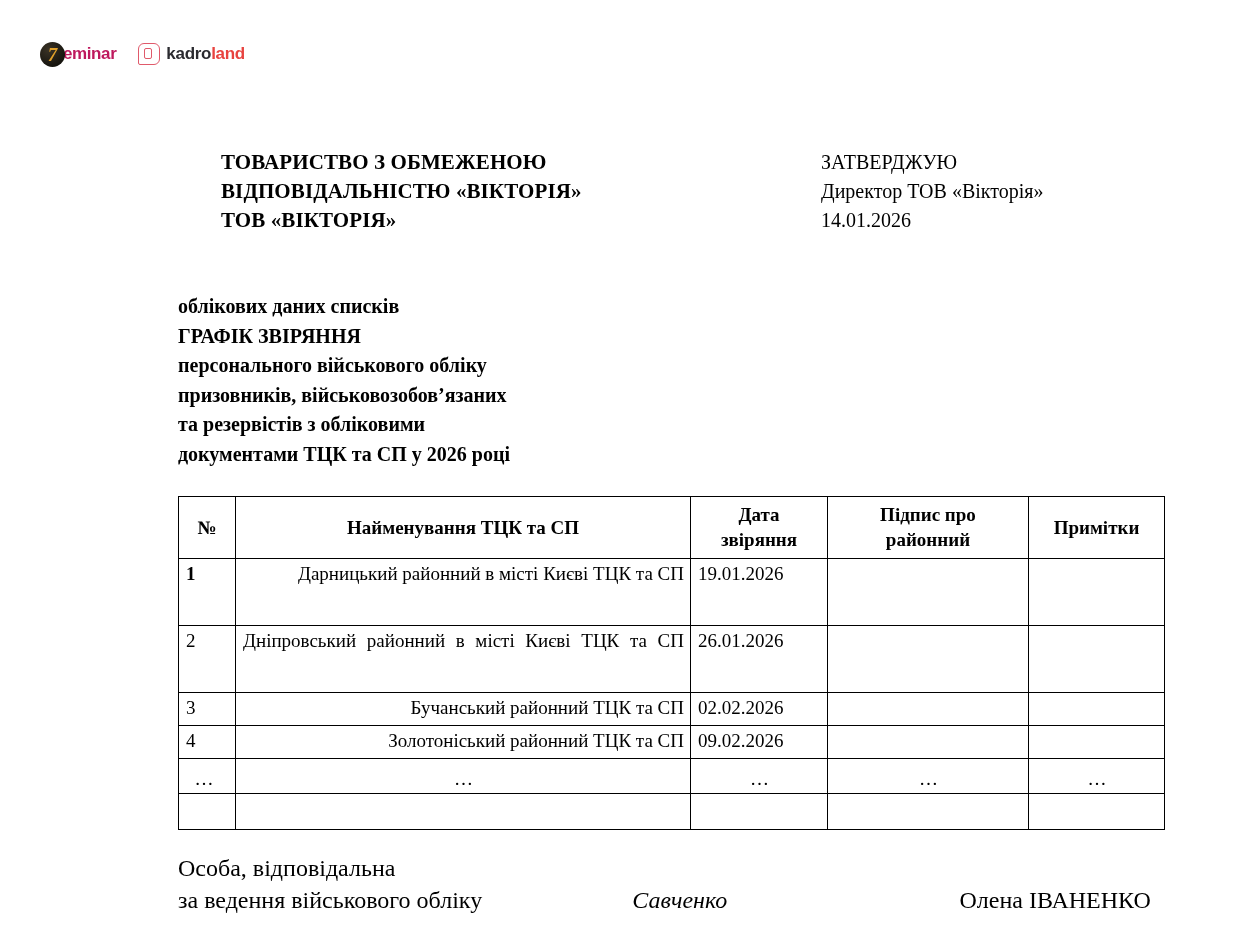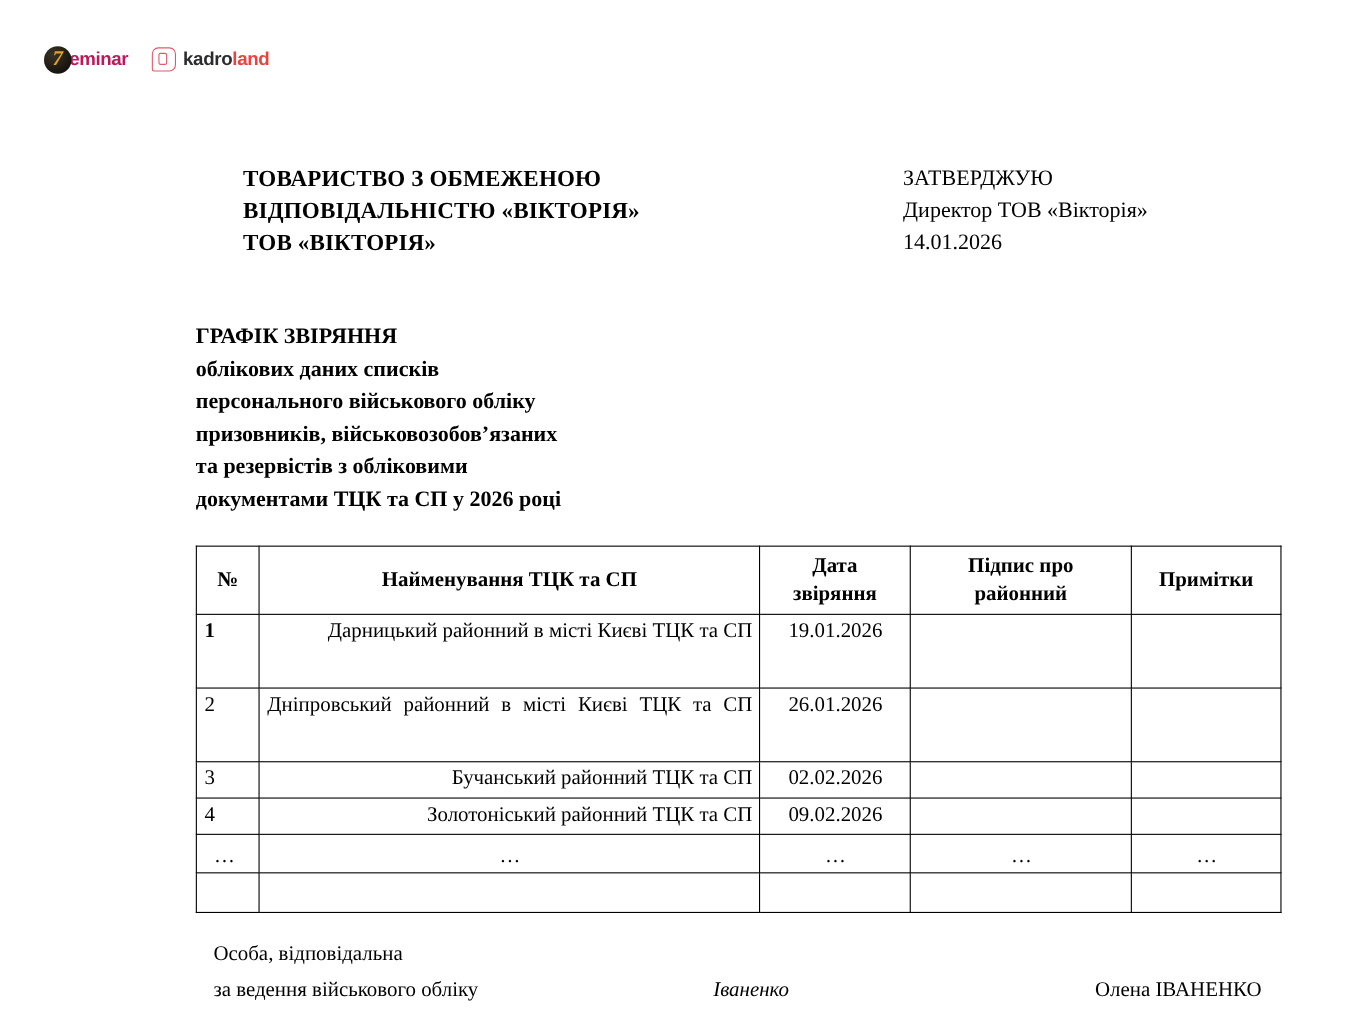--- a/index.html
+++ b/index.html
@@ -168,42 +168,41 @@
   col.c-num   { width: 57px; }
   col.c-name  { width: 455px; }
   col.c-date  { width: 137px; }
   col.c-sign  { width: 201px; }
   col.c-note  { width: 136px; }
 
   td.num  { text-align: left; padding-left: 8px; }
   td.num.bold { font-weight: bold; }
   td.name { text-align: right; }
   td.name.justify { text-align: justify; text-align-last: justify; }
-  td.date { text-align: center; padding-left: 8px; white-space: nowrap; }
+  td.date { text-align: left; padding-left: 8px; white-space: nowrap; }
 
   tr.tall td { height: 62px; }
   tr.short td { height: 28px; }
   tr.dots td {
     height: 30px;
     vertical-align: bottom;
     text-align: center;
     padding-bottom: 2px;
   }
   tr.dots td.num { text-align: center; padding-left: 0; }
   tr.blank td { height: 31px; }
 
   
   .footer {
     position: absolute;
     left: 0;
     top: 852px;
     width: 990px;
-    font-size: 19px;
+    font-size: 24px;
     line-height: 32px;
-    margin-left: 16px;
   }
   .footer-line1 { }
   .footer-line2 {
     display: flex;
     width: 990px;
     gap: 48px;
   }
   .fl-label { width: 450px; }
   .fl-sig {
     width: 290px;
@@ -237,22 +236,22 @@
       <div>ТОВ «ВІКТОРІЯ»</div>
     </div>
     <div class="approve-block">
       <div>ЗАТВЕРДЖУЮ</div>
       <div>Директор ТОВ «Вікторія»</div>
       <div>14.01.2026</div>
     </div>
   </div>
 
   <div class="title-block">
+    <div>облікових даних списків</div>
     <div>ГРАФІК ЗВІРЯННЯ</div>
-    <div>облікових даних списків</div>
     <div>персонального військового обліку</div>
     <div>призовників, військовозобов’язаних</div>
     <div>та резервістів з обліковими</div>
     <div>документами ТЦК та СП у 2026 році</div>
   </div>
 
   <div class="tbl-wrap">
     <table class="sched">
       <colgroup>
         <col class="c-num">
@@ -320,18 +319,18 @@
           <td class="note"></td>
         </tr>
       </tbody>
     </table>
   </div>
 
   <div class="footer">
     <div class="footer-line1">Особа, відповідальна</div>
     <div class="footer-line2">
       <div class="fl-label">за ведення військового обліку</div>
-      <div class="fl-sig">Іваненко</div>
+      <div class="fl-sig">Савченко</div>
       <div class="fl-name">Олена ІВАНЕНКО</div>
     </div>
   </div>
 
 </div>
 
 </body></html>

